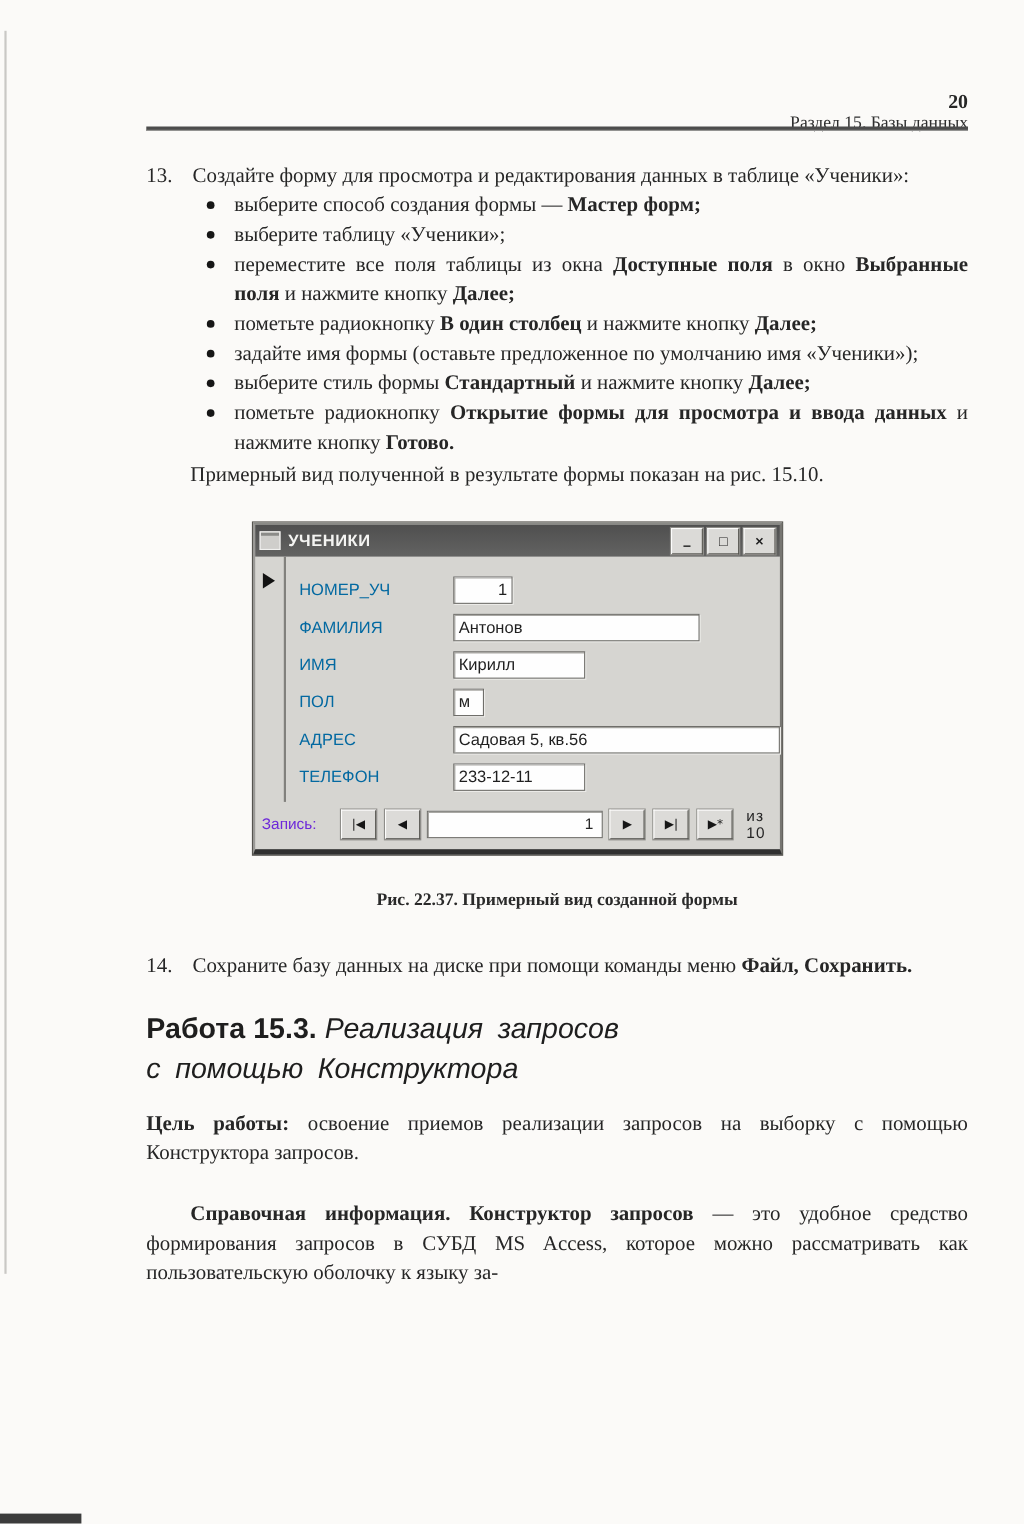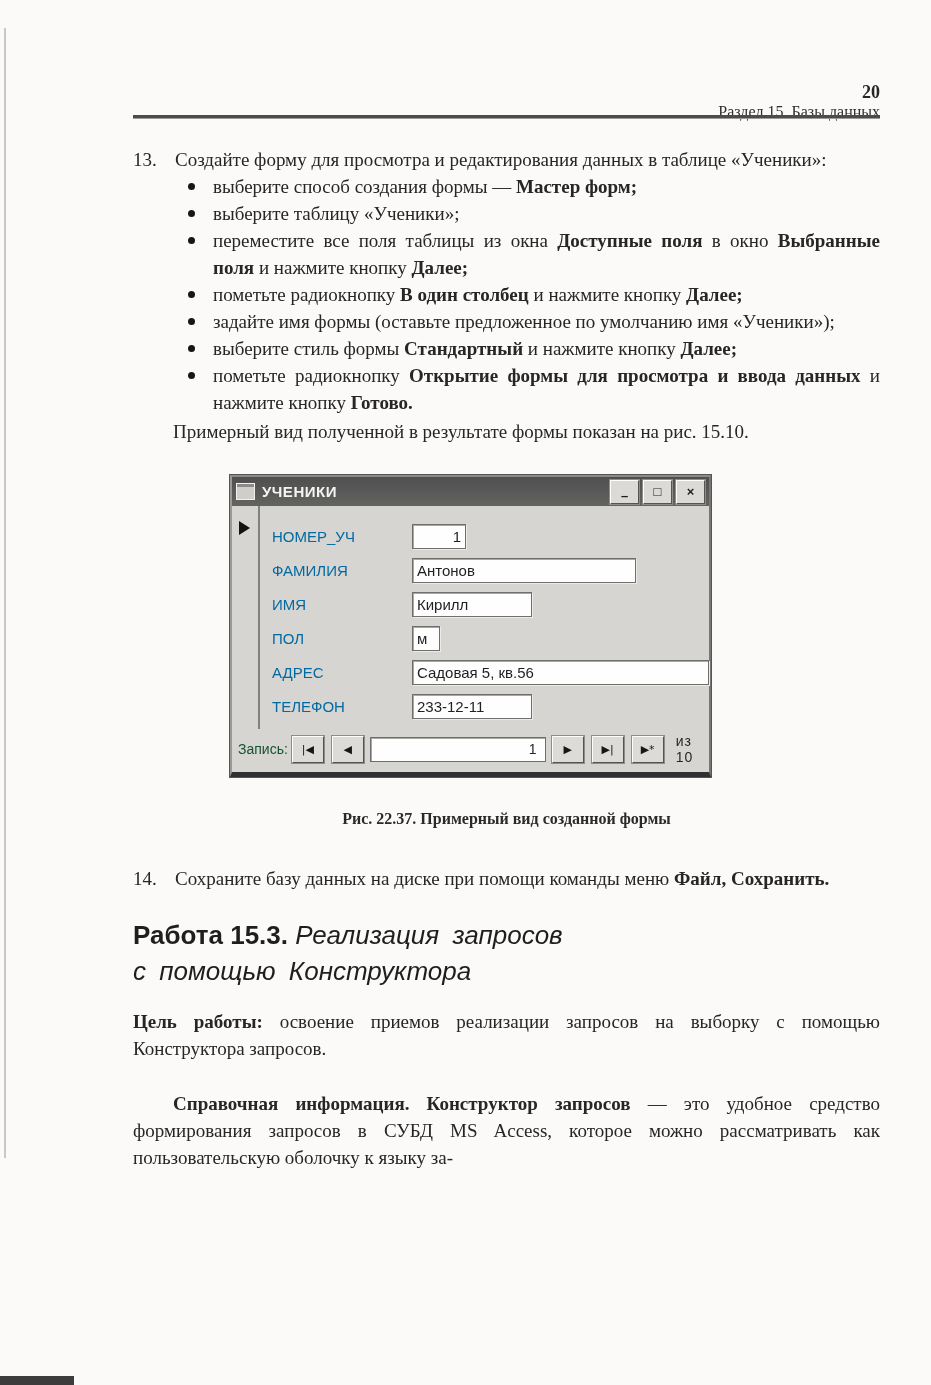--- a/index.html
+++ b/index.html
@@ -56,21 +56,21 @@
   .fbox{height:23px;background:#fefefe;border:1px solid #6f6e6a;box-shadow:inset 1px 1px 0 #a9a8a4, 1px 1px 0 #ecebe8;
     font:15px "Liberation Sans", sans-serif;color:#1f1f1f;padding:0 4px;display:flex;align-items:center;}
   .w-num{width:44px;justify-content:flex-end;}
   .w-fam{width:214px;}
   .w-imya{width:110px;}
   .w-pol{width:18px;}
   .w-adr{width:314px;}
   .w-tel{width:110px;}
 
   .navbar{display:flex;align-items:center;padding:4px 4px 7px 6px;}
-  .nav-label{font:14px "Liberation Sans", sans-serif;color:#14532d;margin-right:0;}
+  .nav-label{font:14px "Liberation Sans", sans-serif;color:#6d28d9;margin-right:18px;}
   .nav-btn{height:25px;background:#dcdbd8;border:1px solid #fdfdfc;border-right-color:#55544f;border-bottom-color:#55544f;box-shadow:0 0 0 1px #8e8d89;
     display:flex;align-items:center;justify-content:center;font:11px "DejaVu Sans", sans-serif;color:#161616;margin:0 4px;padding:0 4px;min-width:22px;}
   .nav-box{width:208px;height:23px;background:#fefefe;border:1px solid #6f6e6a;box-shadow:inset 1px 1px 0 #a9a8a4;
     font:14px "Liberation Sans", sans-serif;display:flex;align-items:center;justify-content:flex-end;padding:0 8px;margin:0 2px;}
   .nav-of{font:14px "Liberation Sans", sans-serif;margin-left:8px;letter-spacing:1px;}
 
   .fig-caption{margin-top:28px;text-align:center;font-size:16px;font-weight:bold;color:#2a2a2a;}
 
   .item14{margin-top:33px;}
 

